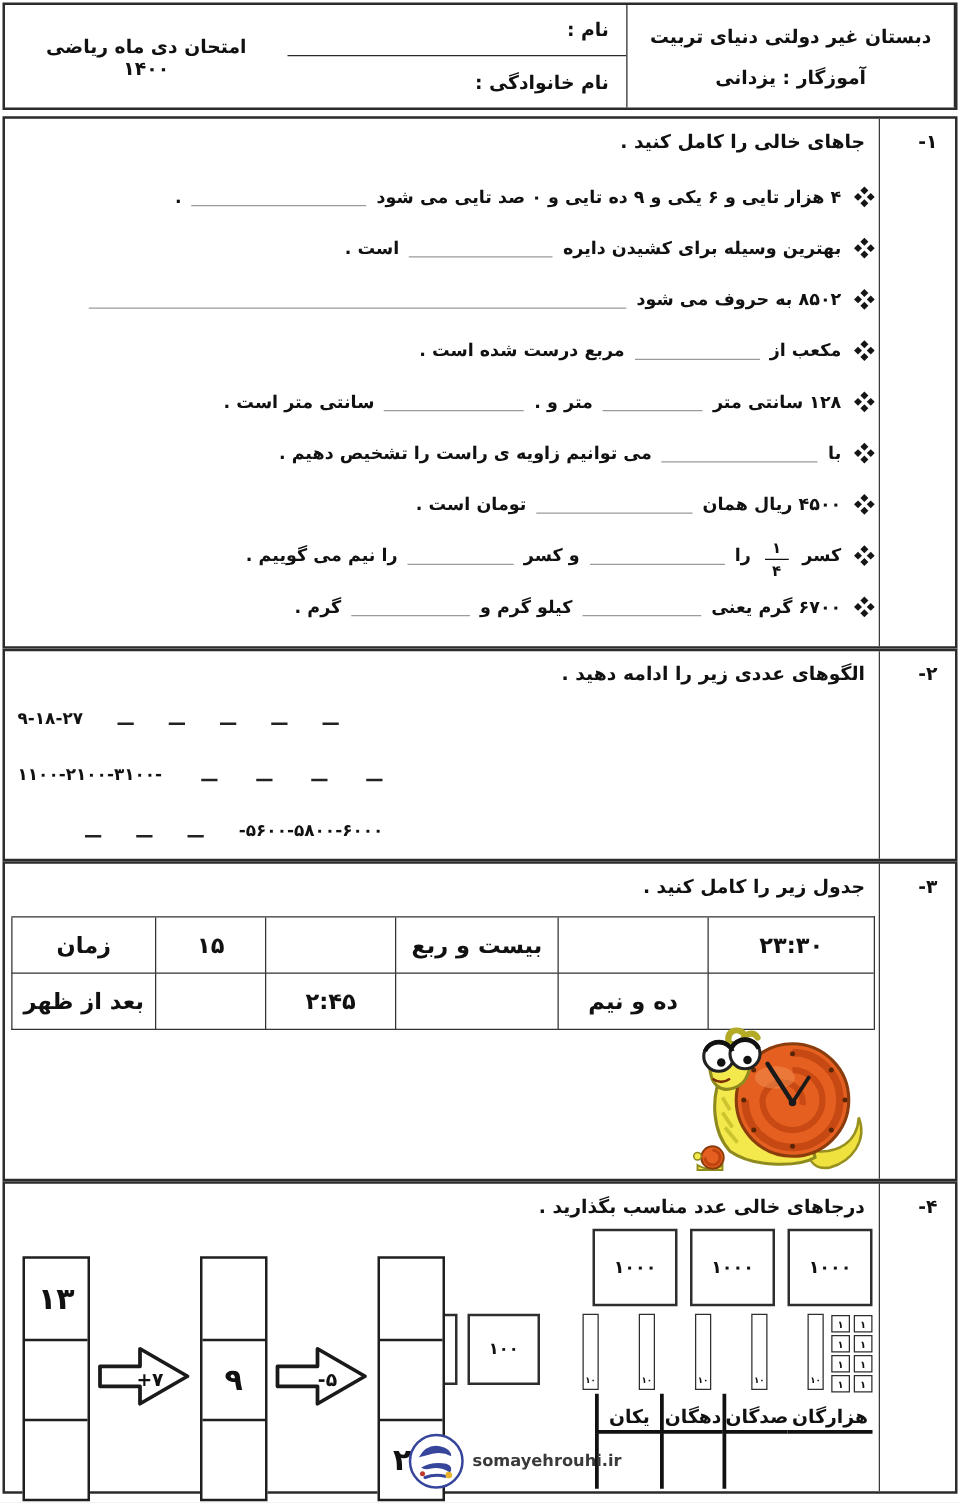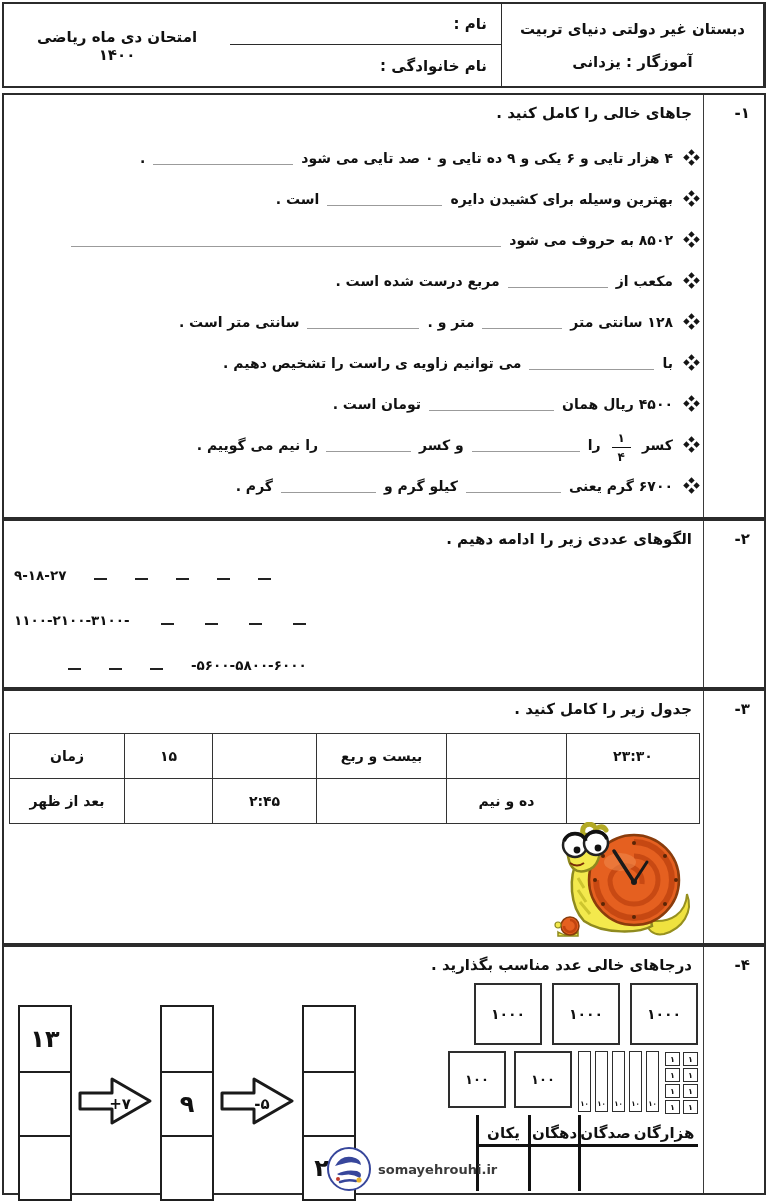--- a/index.html
+++ b/index.html
@@ -44,32 +44,32 @@
   .pattern-row.r2 { gap: 31px; }
   .pattern-row.r3 { padding-left: 54px; }
   .pat-dash { width: 13px; height: 0; border-bottom: 2.5px solid #222; margin-top: 7px; }
   .pat-num { letter-spacing: .5px; }
 
   
   #q3 { top: 689px; height: 256px; }
   #q3-table { position: absolute; top: 42px; right: 64px; border-top: 1.5px solid #333; border-right: 1.5px solid #333; direction: rtl; }
   .t-row { display: grid; grid-template-columns: 133px 120px 130px 104px 88px 115px; }
   .t-cell { height: 45px; border-left: 1.5px solid #333; border-bottom: 1.5px solid #333;
-            display: flex; align-items: center; justify-content: center; font-weight: 700; font-size: 14px; }
+            display: flex; align-items: center; justify-content: center; font-weight: 700; font-size: 18px; }
   #snail { position: absolute; left: 550px; top: 822px; }
 
   
   #q4 { top: 945px; height: 250px; }
   #thousand-blocks { position: absolute; top: 36px; right: 66px; display: flex; direction: rtl; gap: 10px; }
   .block-1000 { width: 68px; height: 62px; border: 2px solid #2e2e2e; display: flex; align-items: center; justify-content: center; font-weight: 700; font-size: 14px; }
   #hundreds-row { position: absolute; top: 104px; right: 66px; display: flex; direction: rtl; gap: 6px; align-items: flex-start; }
   #one-units { display: grid; grid-template-columns: 15px 15px; gap: 2px 3px; margin-top: 1px; }
   .block-1 { width: 15px; height: 14px; border: 1.2px solid #2e2e2e; display: flex; align-items: center; justify-content: center; font-weight: 700; font-size: 8px; }
   #ten-strips { display: flex; direction: rtl; gap: 4px; }
-  .block-10 { width: 13px; height: 61px; border: 1.5px solid #2e2e2e; position: relative; }
+  .block-10 { width: 13px; height: 61px; border: 1.5px solid #2e2e2e; position: relative; margin-left: 28px; }
   .block-10 span { position: absolute; bottom: 3px; left: 0; right: 0; text-align: center; font-weight: 700; font-size: 7px; }
   #hundred-blocks { display: flex; direction: rtl; gap: 8px; }
   .block-100 { width: 58px; height: 57px; border: 2px solid #2e2e2e; display: flex; align-items: center; justify-content: center; font-weight: 700; font-size: 13px; }
   #pv-table { position: absolute; top: 168px; right: 66px; direction: rtl; }
   .pv-row { display: grid; grid-template-columns: 68px 52px 50px 52px; }
   .pv-head { height: 32px; display: flex; align-items: flex-end; justify-content: center; font-weight: 700; font-size: 15px;
              border-bottom: 3px solid #111; padding-bottom: 2px; }
   .pv-body { height: 44px; }
   .pv-head.sep, .pv-body.sep { border-left: 3px solid #111; }
   #machine { position: absolute; top: 58px; left: 14px; display: flex; direction: ltr; align-items: center; gap: 6px; }
@@ -174,21 +174,21 @@
           <span class="blank" style="width: 95px;"></span>
           <span>گرم .</span>
         </div>
       </div>
   </div>
 
   <div class="box" id="q2">
     <div class="qnum-col">
       <span class="qnum">۲-</span>
     </div>
-    <div class="qtitle">الگوهای عددی زیر را ادامه دهیم .</div>
+    <div class="qtitle">الگوهای عددی زیر را ادامه دهید .</div>
     <div id="q2-patterns">
         <div class="pattern-row r1">
           <span class="pat-num">۹-۱۸-۲۷</span>
           <span class="pat-dash"></span>
           <span class="pat-dash"></span>
           <span class="pat-dash"></span>
           <span class="pat-dash"></span>
           <span class="pat-dash"></span>
         </div>
         <div class="pattern-row r2">

